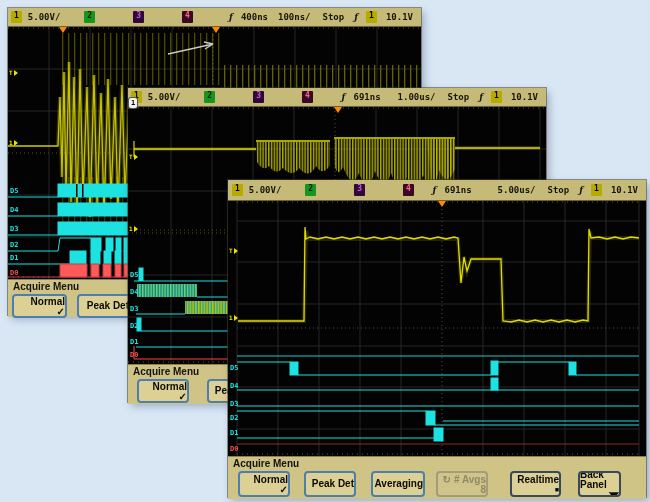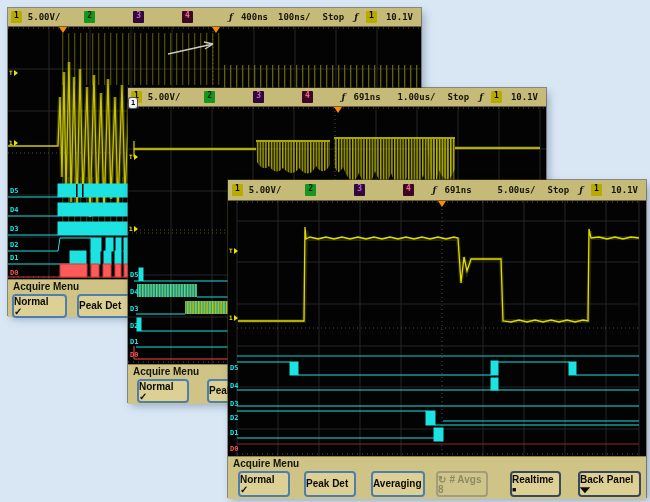--- a/index.html
+++ b/index.html
@@ -26,21 +26,21 @@
   .mk{position:absolute;left:1px;display:flex;align-items:center;color:#e8e400;font:bold 6px "DejaVu Sans Mono",monospace;z-index:3;}
   .mk::after{content:"";width:0;height:0;border-top:3px solid transparent;border-bottom:3px solid transparent;border-left:4px solid currentColor;margin-left:1px;}
   .tri{position:absolute;top:0;width:0;height:0;border:4px solid transparent;border-top:6px solid #ff8a00;z-index:3;}
   .wbadge{position:absolute;left:1px;top:10px;background:#f2f2f2;color:#000;font:bold 7px "DejaVu Sans Mono",monospace;
           padding:1px 2px;border-radius:2px;z-index:4;box-shadow:0 0 0 1px #555;}
   .menu{background:#cfc386;border-top:1px solid #8a8050;}
   .s1 .menu{height:37px;} .s2 .menu{height:39px;} .s3 .menu{height:42px;}
   .mtitle{font:bold 10px "Liberation Sans",sans-serif;color:#14140a;margin:1px 0 2px 5px;}
   .btnrow{display:flex;align-items:flex-start;}
   .btn{box-sizing:border-box;height:24px;background:#ddd094;border:2px solid #4d7fae;border-radius:4px;
-       display:flex;flex-direction:column;align-items:flex-start;justify-content:center;
+       display:flex;flex-direction:column;align-items:flex-end;justify-content:center;
        font:bold 10px "Liberation Sans",sans-serif;color:#0a0a05;line-height:10px;overflow:hidden;}
   .s3 .btn{height:26px;}
   .btn .sub{font-size:10px;line-height:9px;height:9px;}
   .btn .sq{font-size:7px;}
   .btn .ar{transform:scaleX(1.8);}
   .btn.dis{border-color:#a39d7c;color:#8f8a66;background:#cfc489;}
   .btn.dark{border-color:#39495c;}
   .lrow{display:flex;align-items:center;gap:3px;}
 </style>
 </head>
@@ -314,21 +314,21 @@
           <span class="lrow">
             <span>↻</span>
             <span># Avgs</span>
           </span>
           <span class="sub">8</span>
         </div>
         <div class="btn dark" style="width:51px;margin-left:22px">
           <span>Realtime</span>
           <span class="sub sq">■</span>
         </div>
-        <div class="btn dark" style="width:63px;margin-left:17px">
+        <div class="btn dark" style="width:43px;margin-left:17px">
           <span>Back Panel</span>
           <span class="sub ar">▼</span>
         </div>
       </div>
     </div>
   </div>
 
 </div>
 
 </body></html>

